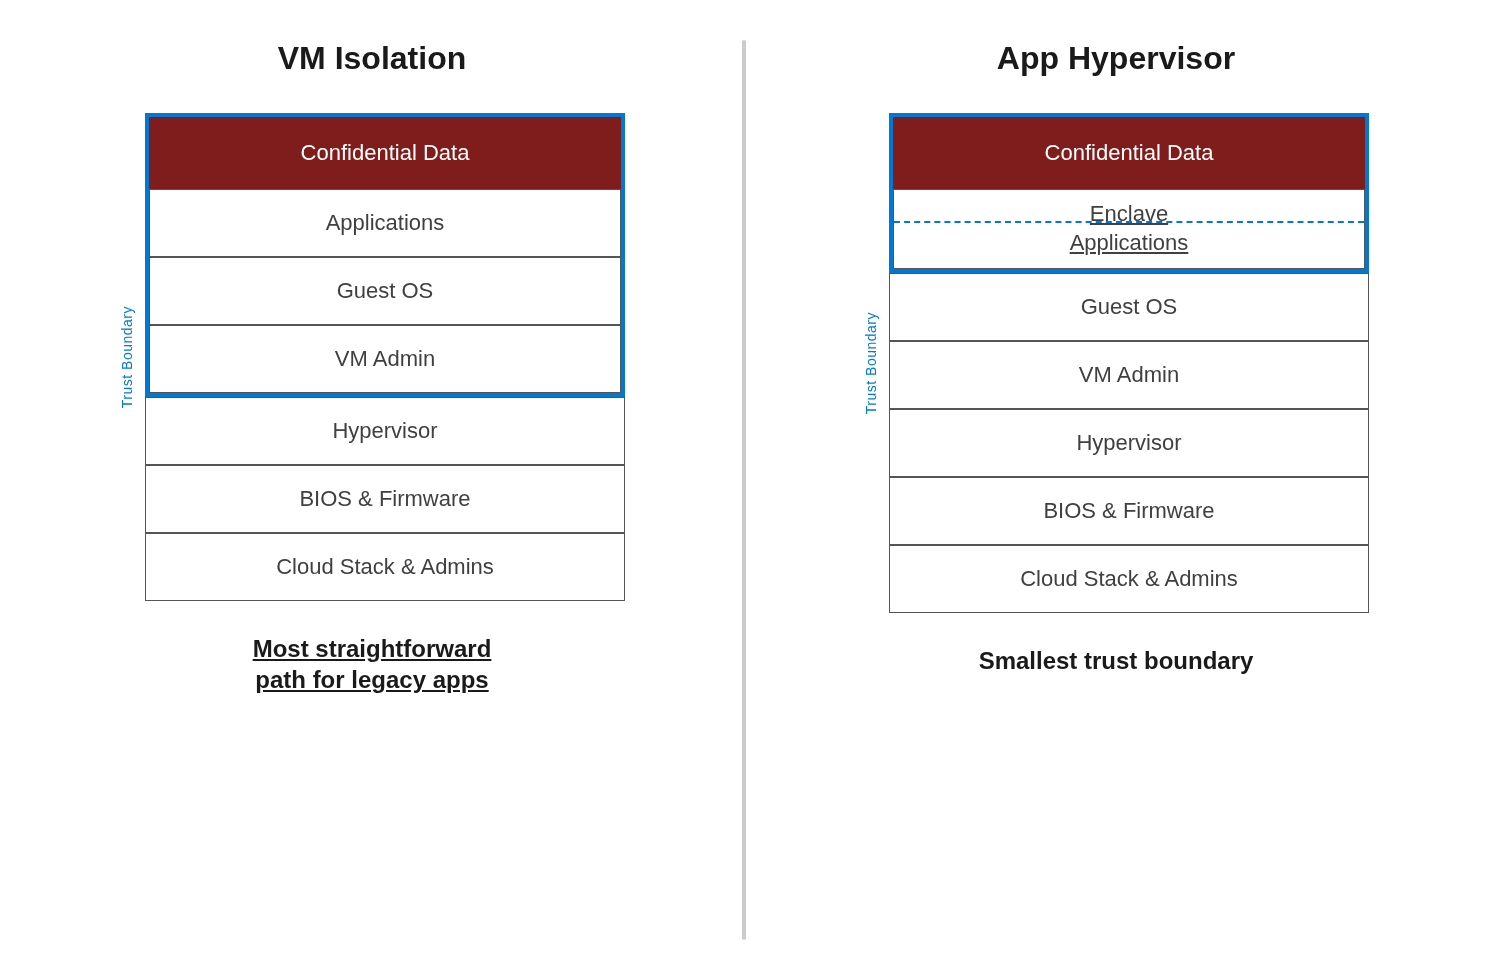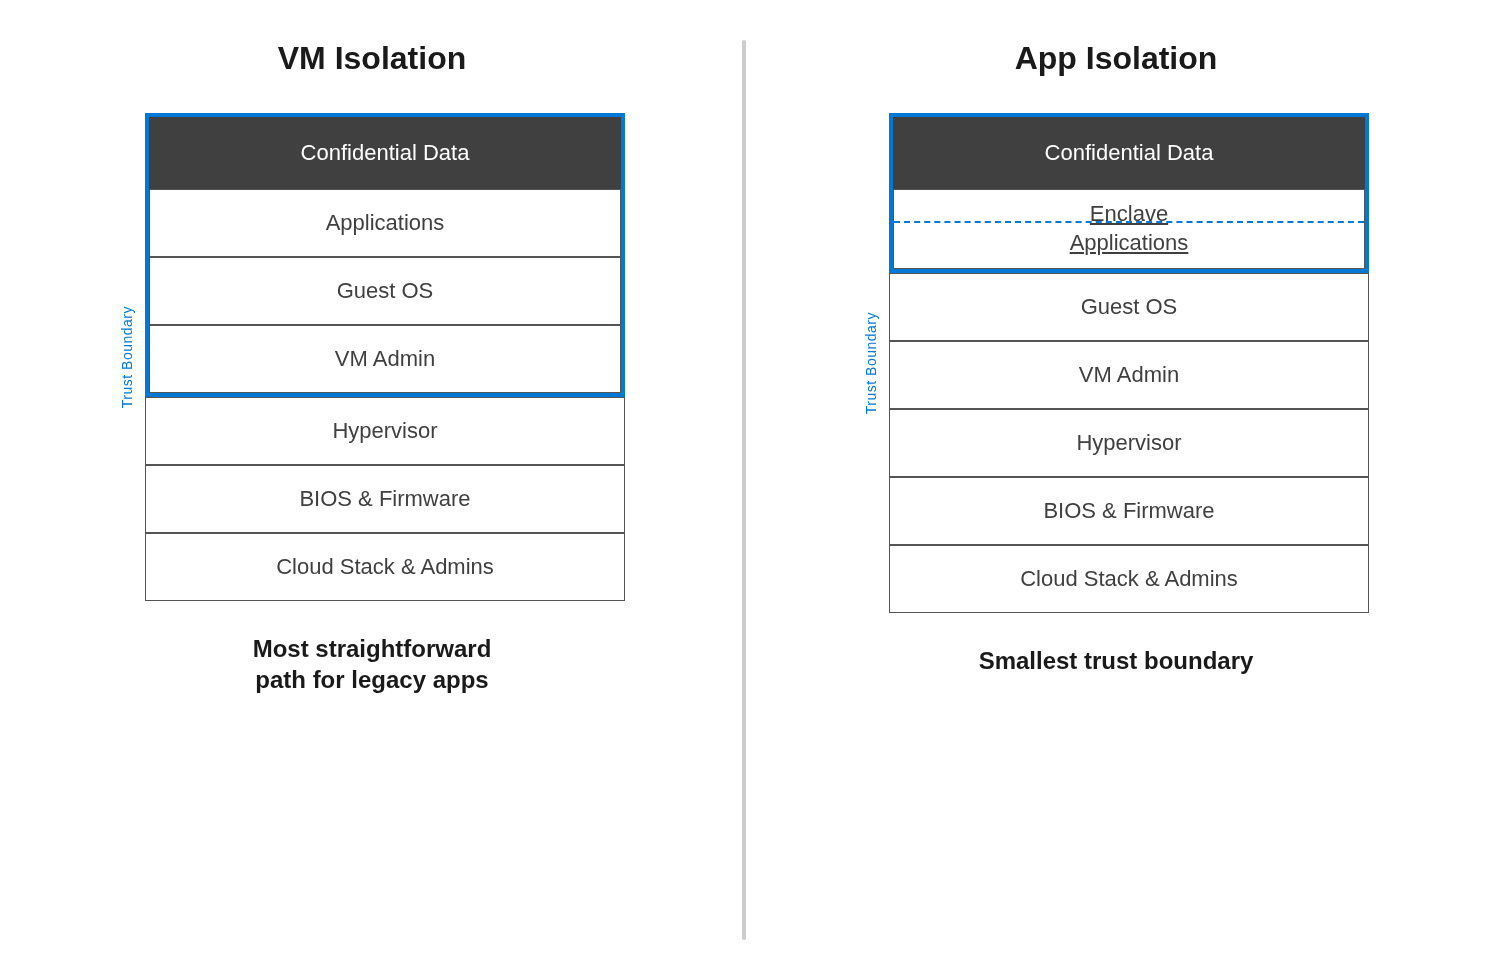--- a/index.html
+++ b/index.html
@@ -93,21 +93,21 @@
       padding: 10px 16px;
       position: relative;
     }
     .layer-text {
       font-size: 22px;
       color: #404040;
       text-align: center;
     }
     
     .layer-confidential {
-      background: #404040;
+      background: #7f1d1d;
       border: none;
       min-height: 72px;
     }
     .layer-confidential .layer-text {
       color: #ffffff;
       font-size: 22px;
     }
     
     .layer-outside {
       border: 1.5px solid #555555;
@@ -203,27 +203,27 @@
             <span class="layer-text">BIOS &amp; Firmware</span>
           </div>
           <div class="layer layer-outside">
             <span class="layer-text">Cloud Stack &amp; Admins</span>
           </div>
         </div>
       </div>
     </div>
 
     <div class="bottom-caption">
-      <span style="white-space: pre-line;">Most straightforward
+      <span style="white-space: pre-line; text-decoration: underline;">Most straightforward
 path for legacy apps</span>
     </div>
   </div>
 
   <div class="half">
-    <div class="half-title">App Isolation</div>
+    <div class="half-title">App Hypervisor</div>
 
     <div class="diagram-area">
       <div class="trust-boundary-label">Trust Boundary</div>
 
       <div class="stack">
 
         <div class="app-enclave-wrapper">
 
           <div class="app-trust-outer">
             <div class="layer layer-confidential">

